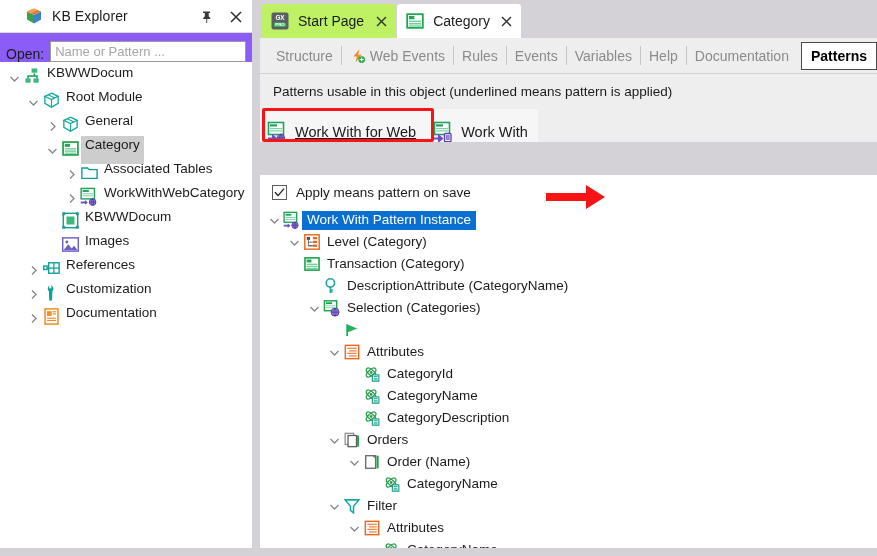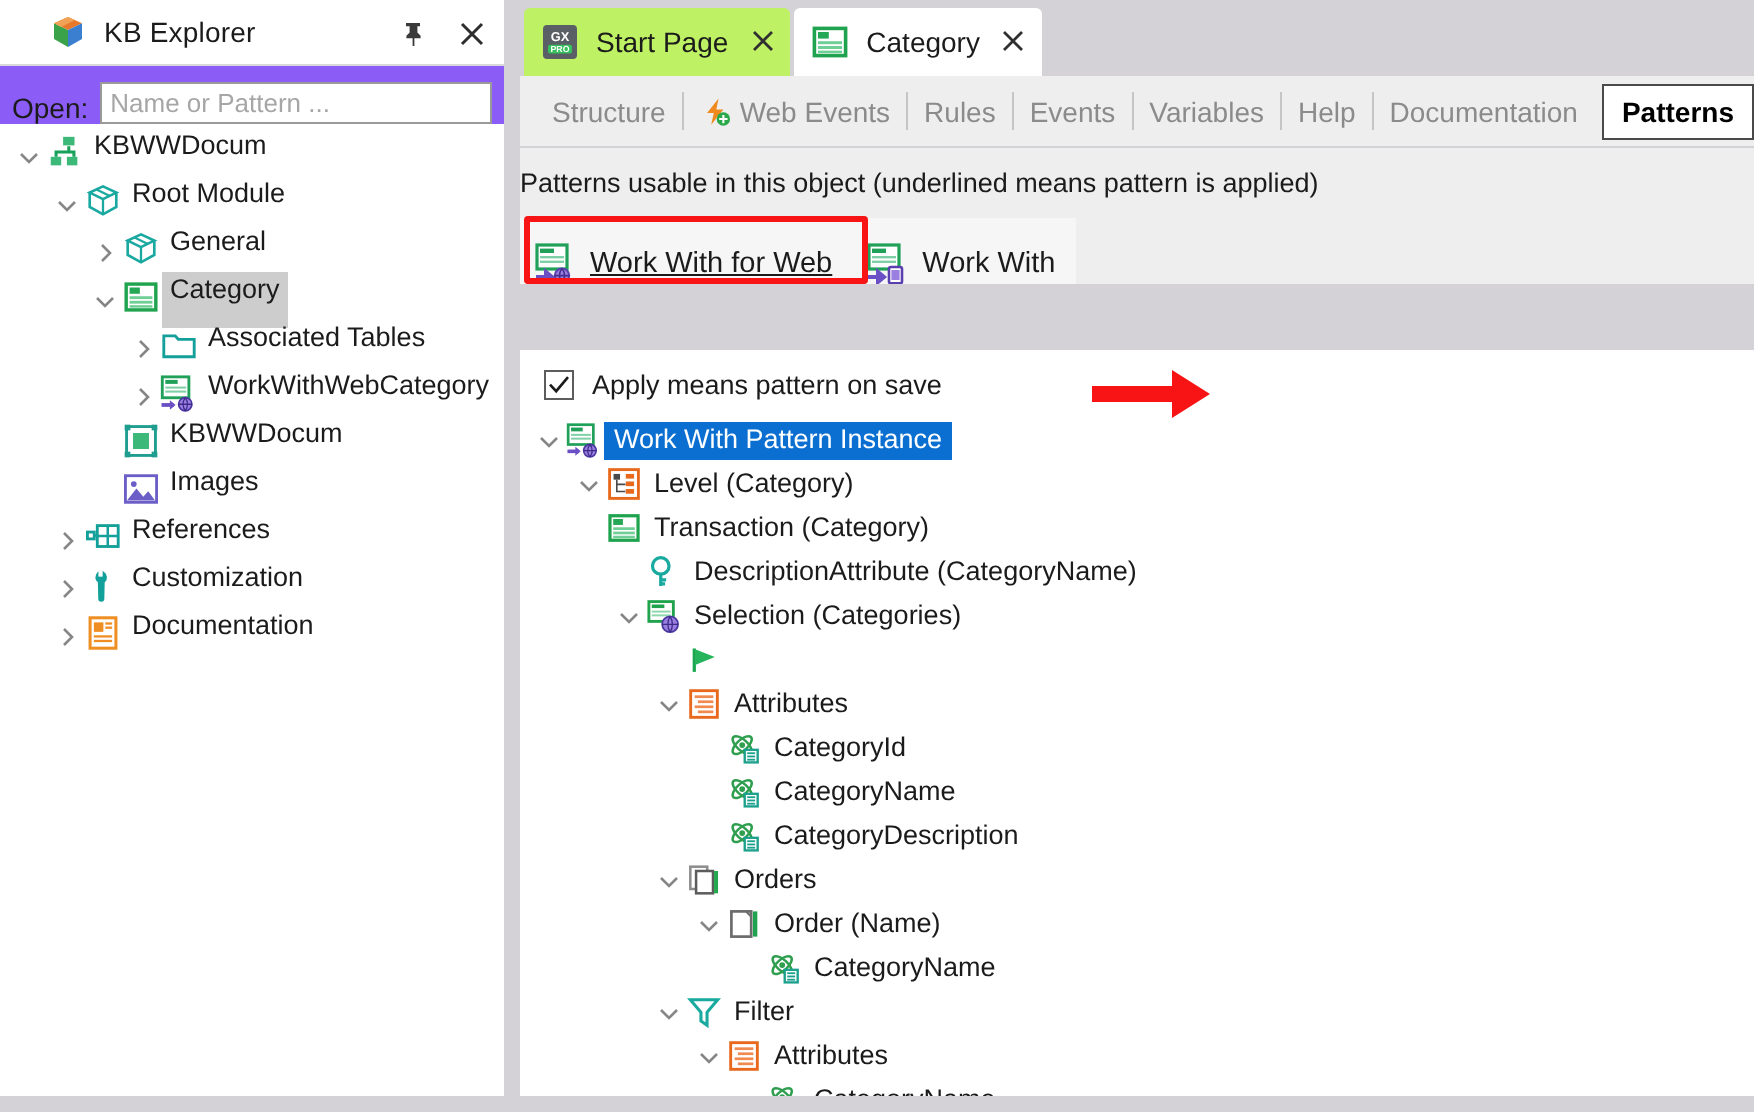--- a/index.html
+++ b/index.html
@@ -86,21 +86,21 @@
   .stab { display: flex; align-items: center; height: 24px; padding: 0 8px;
     font-size: 14px; color: #8b8b8b; cursor: default; }
   .stab .st-ico { width: 16px; height: 16px; margin-right: 4px;
     display: inline-flex; align-items: center; justify-content: center; }
   .sdiv { width: 1px; height: 19px; background: #c5c5c5; }
   .stab.active { border: 1px solid #4a4a4a; background: #ffffff;
     color: #000; font-weight: bold; height: 28px; padding: 0 9px; margin-left: 4px;}
 
   
   #pat-note { height: 35px; background: #eeeeee; display: flex; align-items: center;
-    font-size: 13.5px; color: #1b1b1b; }
+    padding-left: 13px; font-size: 13.5px; color: #1b1b1b; }
 
   
   #pat-btn-row { height: 33px; background: #eeeeee; position: relative;
     display: flex; align-items: stretch; }
   .patbtn { display: flex; align-items: center; padding: 12px 10px 0 6px;
     background: #f6f6f6; cursor: default; }
   .patbtn .pb-ico { width: 22px; height: 22px; margin-right: 7px;
     display: inline-flex; align-items: center; justify-content: center; }
   .patbtn .pb-lbl { font-size: 14.5px; color: #1b1b1b; }
   .patbtn.applied .pb-lbl { text-decoration: underline; }

